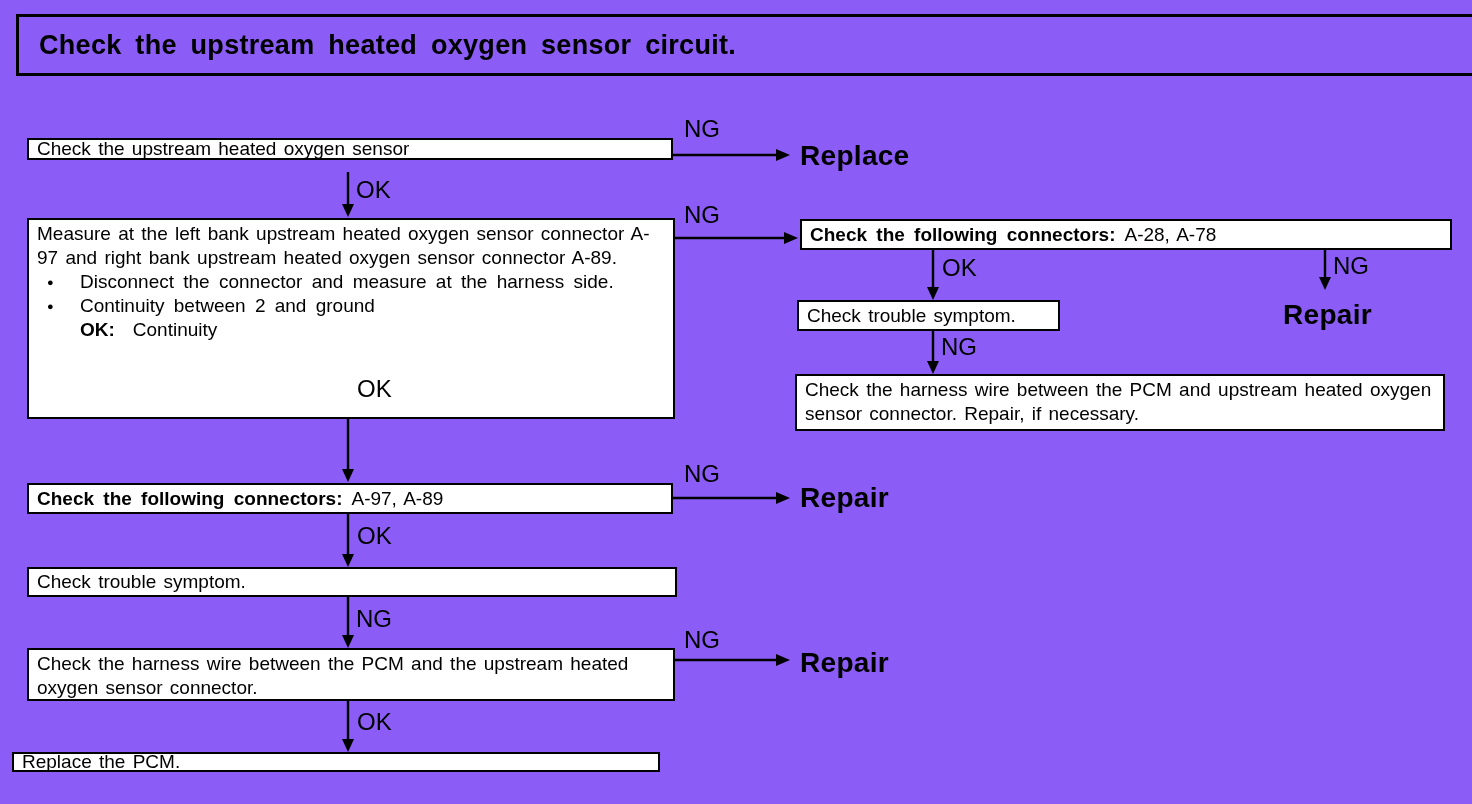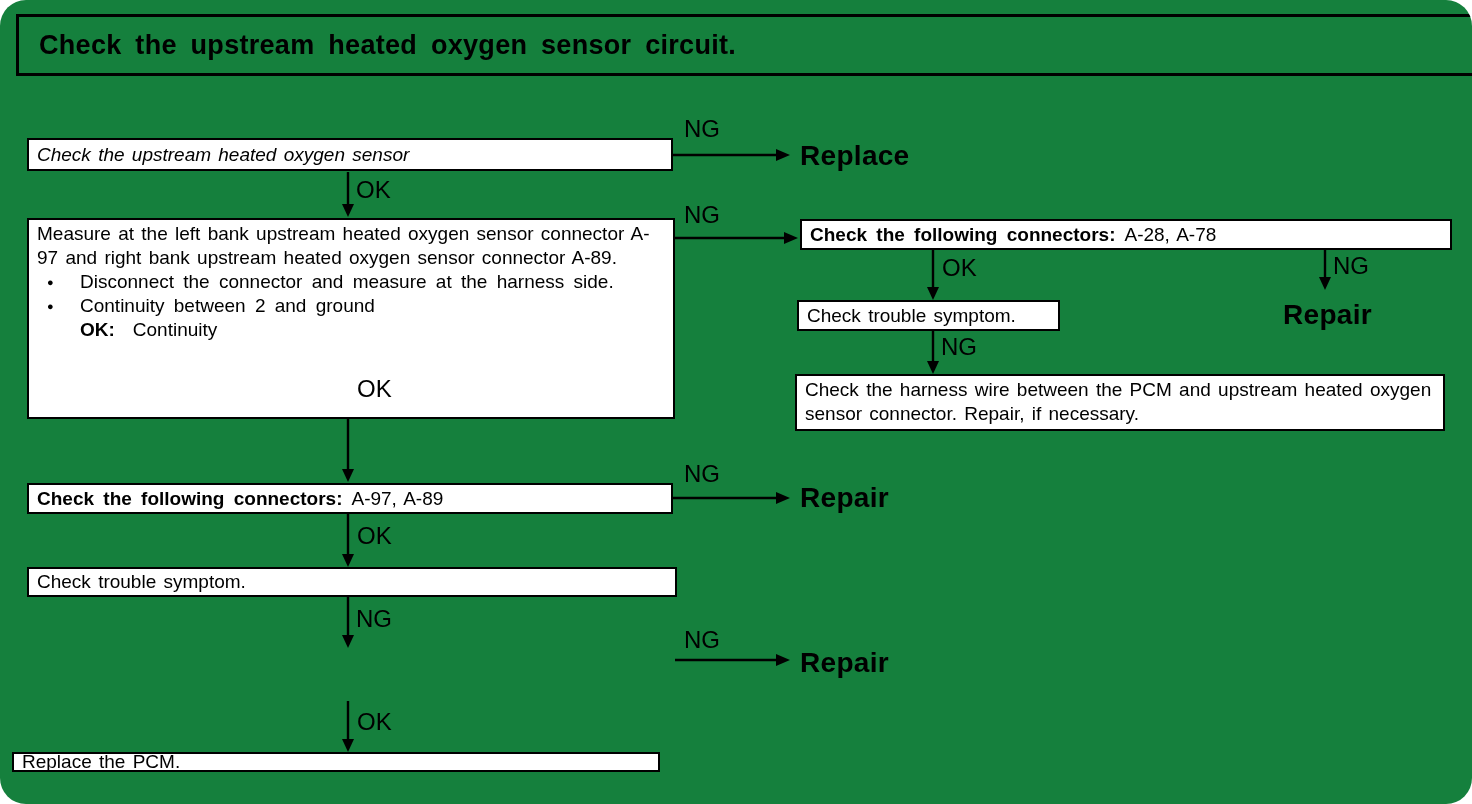--- a/index.html
+++ b/index.html
@@ -6,23 +6,22 @@
     margin: 0;
     padding: 0;
     background: #ffffff;
     font-family: "Liberation Sans", sans-serif;
     color: #000;
   }
   .canvas {
     position: relative;
     width: 1472px;
     height: 804px;
-    background: #15803d;
+    background: #8b5cf6;
     overflow: hidden;
-    border-radius: 26px;
   }
   .title-box {
     position: absolute;
     left: 16px; top: 14px;
     width: 1434px; height: 56px;
     border: 3px solid #000;
     display: flex;
     align-items: center;
     padding-left: 20px;
     font-size: 27px;
@@ -137,21 +136,21 @@
     <g>
       <line x1="675" y1="660" x2="777" y2="660"></line>
       <polygon points="776,654 790,660 776,666"></polygon>
     </g>
     <g>
       <line x1="348" y1="701" x2="348" y2="740"></line>
       <polygon points="342,739 354,739 348,752"></polygon>
     </g>
   </svg>
 
-  <div class="box single" style="left:27px; top:138px; width:646px; height:33px;font-style:italic;">
+  <div class="box single" style="left:27px; top:138px; width:646px; height:22px;">
     <span>Check the upstream heated oxygen sensor</span>
   </div>
 
   <div class="box multi" style="left:27px; top:218px; width:648px; height:201px;">
     <div>Measure at the left bank upstream heated oxygen sensor connector A-97 and right bank upstream heated oxygen sensor connector A-89.</div>
     <div class="bullet-row">
       <span class="bullet-glyph">●</span>
       <span>Disconnect the connector and measure at the harness side.</span>
     </div>
     <div class="bullet-row">
@@ -165,20 +164,23 @@
 
   <div class="box single" style="left:27px; top:483px; width:646px; height:31px;">
     <span class="bold-lead">Check the following connectors:</span>
     <span class="lead-rest">A-97, A-89</span>
   </div>
 
   <div class="box single" style="left:27px; top:567px; width:650px; height:30px;">
     <span>Check trouble symptom.</span>
   </div>
 
+  <div class="box multi" style="left:27px; top:648px; width:648px; height:53px;">
+    <div>Check the harness wire between the PCM and the upstream heated oxygen sensor connector.</div>
+  </div>
 
   <div class="box single" style="left:12px; top:752px; width:648px; height:20px;">
     <span>Replace the PCM.</span>
   </div>
 
   <div class="box single" style="left:800px; top:219px; width:652px; height:31px;">
     <span class="bold-lead">Check the following connectors:</span>
     <span class="lead-rest">A-28, A-78</span>
   </div>
 

